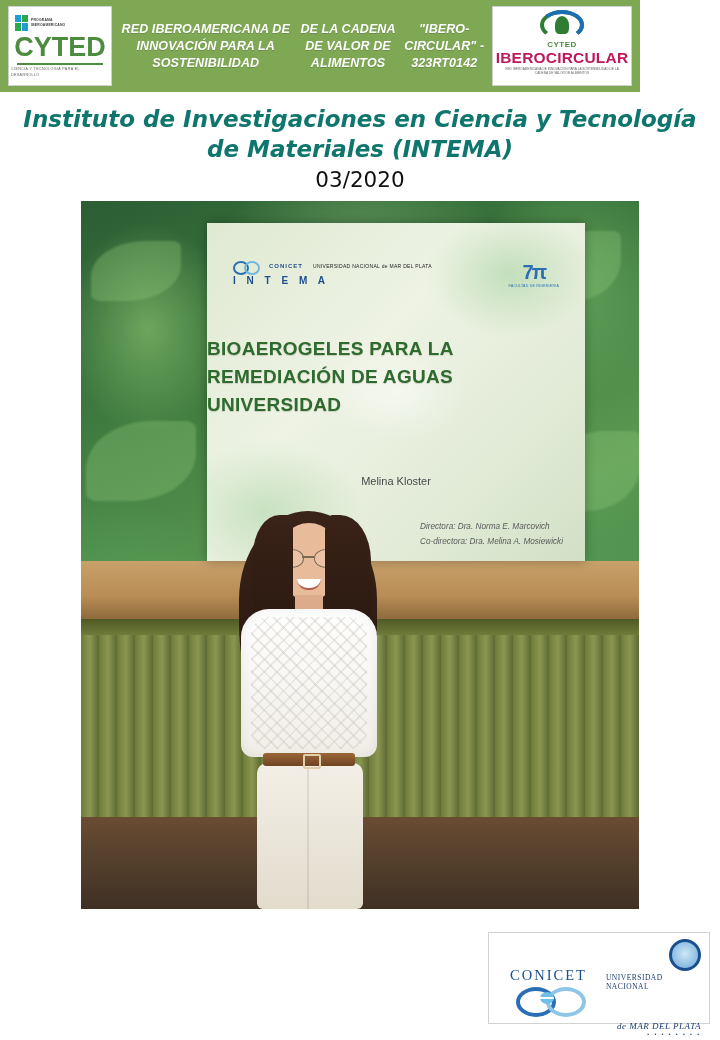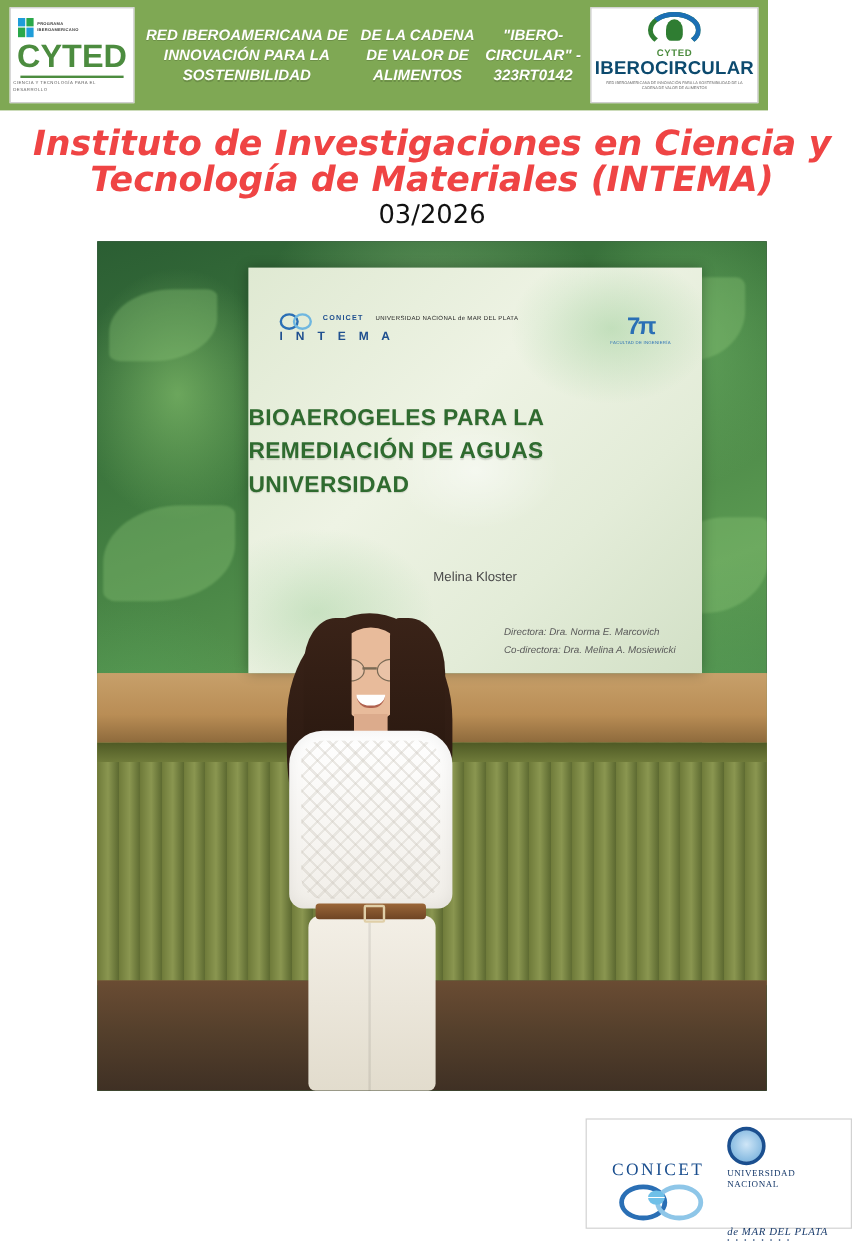--- a/index.html
+++ b/index.html
@@ -152,21 +152,21 @@
   .ibero-cyted {
     font-size: 8px;
     font-weight: bold;
     color: #4c8c3f;
     letter-spacing: .5px;
     margin-top: 0px;
   }
   .ibero-name {
     font-size: 15.5px;
     font-weight: bold;
-    color: #0c4a6e;
+    color: #be185d;
     letter-spacing: .2px;
     line-height: 17px;
   }
   .ibero-sub {
     font-size: 3.2px;
     line-height: 4.4px;
     color: #666;
     text-align: center;
     padding: 1px 6px 0 6px;
   }
@@ -178,23 +178,23 @@
   }
   .line-1 {
     font-size: 21.5px;
     line-height: 31px;
     color: #111111;
     font-family: "DejaVu Sans", sans-serif;
     font-weight: normal;
   }
   .line-1 b { font-weight: bold; }
   .line-2 {
-    font-size: 29px;
+    font-size: 23px;
     line-height: 30px;
-    color: #ef4444;
+    color: #0f766e;
     font-family: "DejaVu Sans", sans-serif;
     font-weight: bold;
     font-style: italic;
     margin-top: 2px;
   }
   .line-3 {
     font-size: 21.5px;
     line-height: 30px;
     color: #111111;
     font-family: "DejaVu Sans", sans-serif;
@@ -463,21 +463,21 @@
     position:absolute; top:0; width:32px; height:22px; border:4px solid #2a6fb5; border-radius:50%;
   }
   .footer-inf i:nth-child(1){ left:0; }
   .footer-inf i:nth-child(2){ left:30px; border-color:#8ec6e8; }
   .footer-inf b {
     position:absolute; left:24px; top:5px; width:14px; height:12px; border-radius:50%;
     background: linear-gradient(180deg,#6fc0e8 0 45%, #ffffff 45% 55%, #6fc0e8 55% 100%);
     display:block;
   }
   .footer-unmdp {
-    display:flex; flex-direction:column; align-items:flex-start; width: 96px;
+    display:flex; flex-direction:column; align-items:flex-end; width: 96px;
   }
   .unmdp-ring {
     width: 26px; height: 26px; border-radius: 50%;
     border: 3px solid #1b4f8f;
     background: radial-gradient(circle at 50% 45%, #cfe6f7, #6aa9d8);
   }
   .unmdp-l1 { font-size: 7.5px; letter-spacing: .5px; color:#1b3d6d; font-family:"Liberation Serif", serif; margin-top:2px;}
   .unmdp-l2 { font-size: 9px; letter-spacing: .5px; color:#1b3d6d; font-family:"Liberation Serif", serif; font-style: italic; margin-top: 30px;}
   .unmdp-dots { font-size: 5px; color:#1b3d6d; letter-spacing: 2px; }
   .footer-intema {
@@ -526,21 +526,21 @@
       <span class="ibero-tree"></span>
     </div>
     <div class="ibero-cyted">CYTED</div>
     <div class="ibero-name">IBEROCIRCULAR</div>
     <div class="ibero-sub">RED IBEROAMERICANA DE INNOVACIÓN PARA LA SOSTENIBILIDAD DE LA CADENA DE VALOR DE ALIMENTOS</div>
   </div>
 </div>
 
 <div class="text-block">
   <div class="line-2">Instituto de Investigaciones en Ciencia y Tecnología de Materiales (INTEMA)</div>
-  <div class="line-3">03/2026</div>
+  <div class="line-3">03/2020</div>
 </div>
 
 <div class="photo-wrap">
   <div class="photo-bg"></div>
 
   <div class="leaf" style="left:10px; top:40px; width:90px; height:60px;"></div>
   <div class="leaf" style="left:460px; top:30px; width:80px; height:70px;"></div>
   <div class="leaf" style="left:5px; top:220px; width:110px; height:80px;"></div>
   <div class="leaf" style="left:470px; top:230px; width:90px; height:80px;"></div>
 

